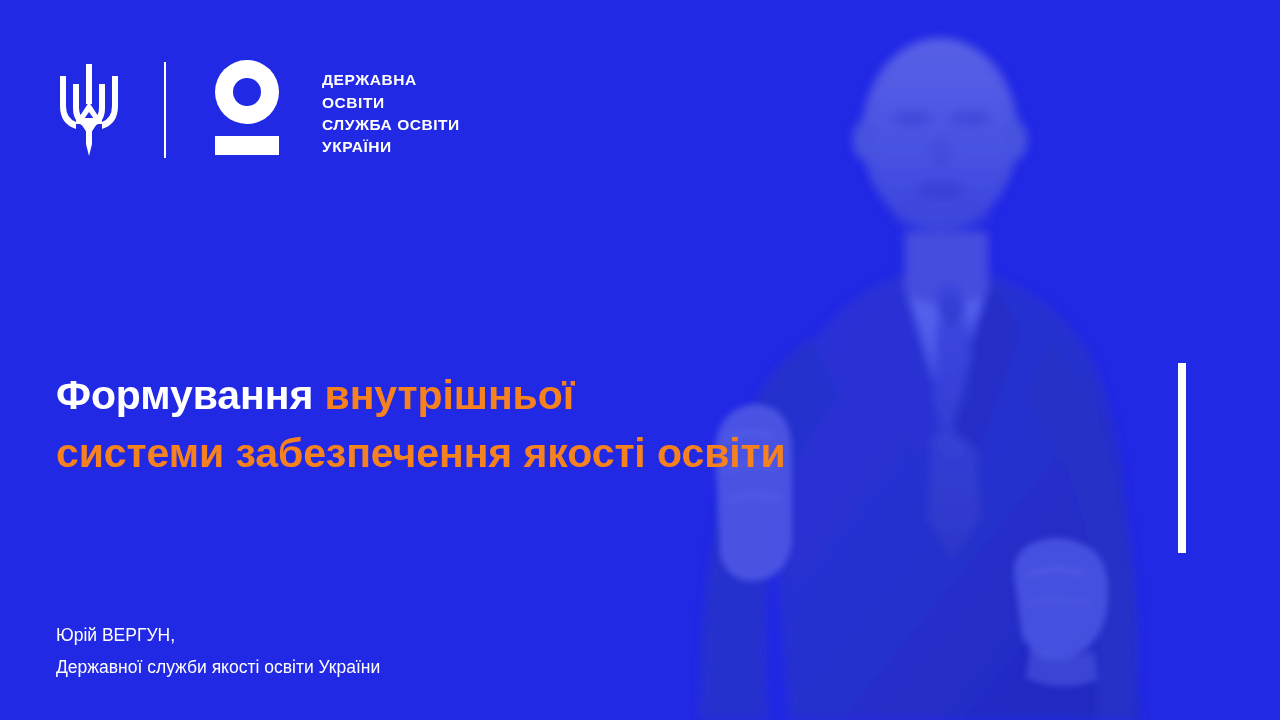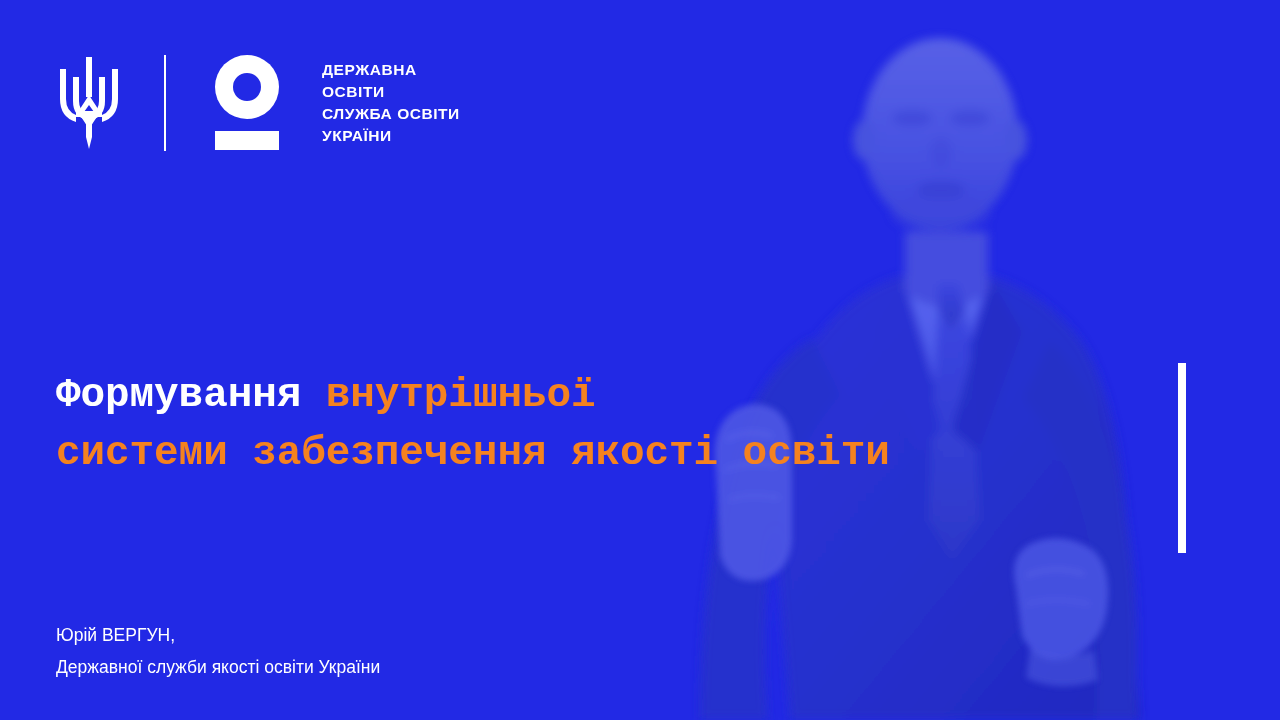--- a/index.html
+++ b/index.html
@@ -37,21 +37,21 @@
     inset: 0;
     background: #2229E5;
   }
 
   
   #logo-lockup {
     position: absolute;
     left: 56px;
     top: 48px;
     display: flex;
-    align-items: center;
+    align-items: flex-end;
     height: 110px;
     gap: 14px;
   }
   #tryzub {
     width: 66px;
     height: 96px;
     display: block;
   }
   #logo-divider {
     width: 2px;
@@ -75,21 +75,20 @@
     letter-spacing: 0.035em;
     white-space: nowrap;
   }
 
   
   #title-block {
     position: absolute;
     left: 56px;
     top: 366px;
     width: 1110px;
-    font-family: Liberation Mono, monospace;
   }
   .title-line {
     font-size: 41px;
     font-weight: bold;
     line-height: 58px;
     letter-spacing: -0.002em;
     white-space: nowrap;
     color: #ffffff;
   }
   .title-line .hl {

